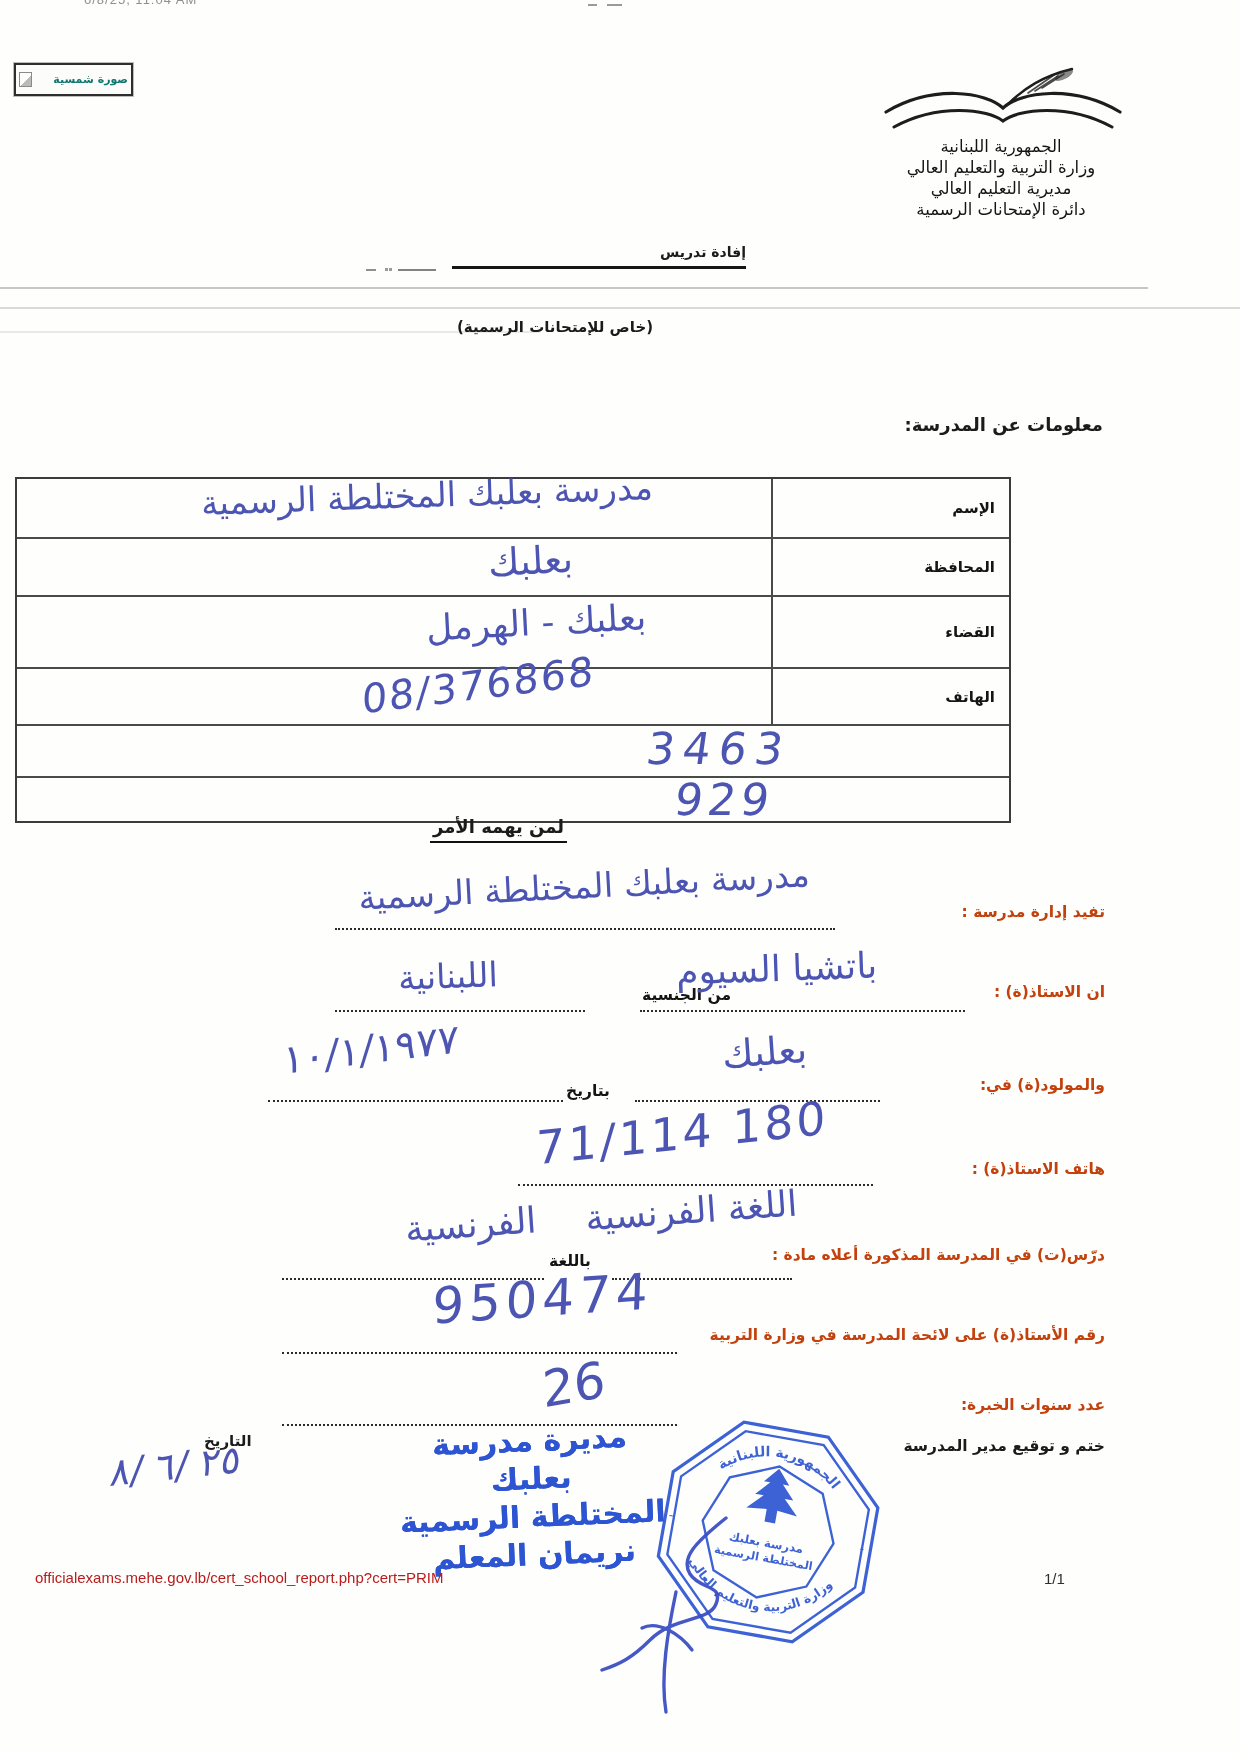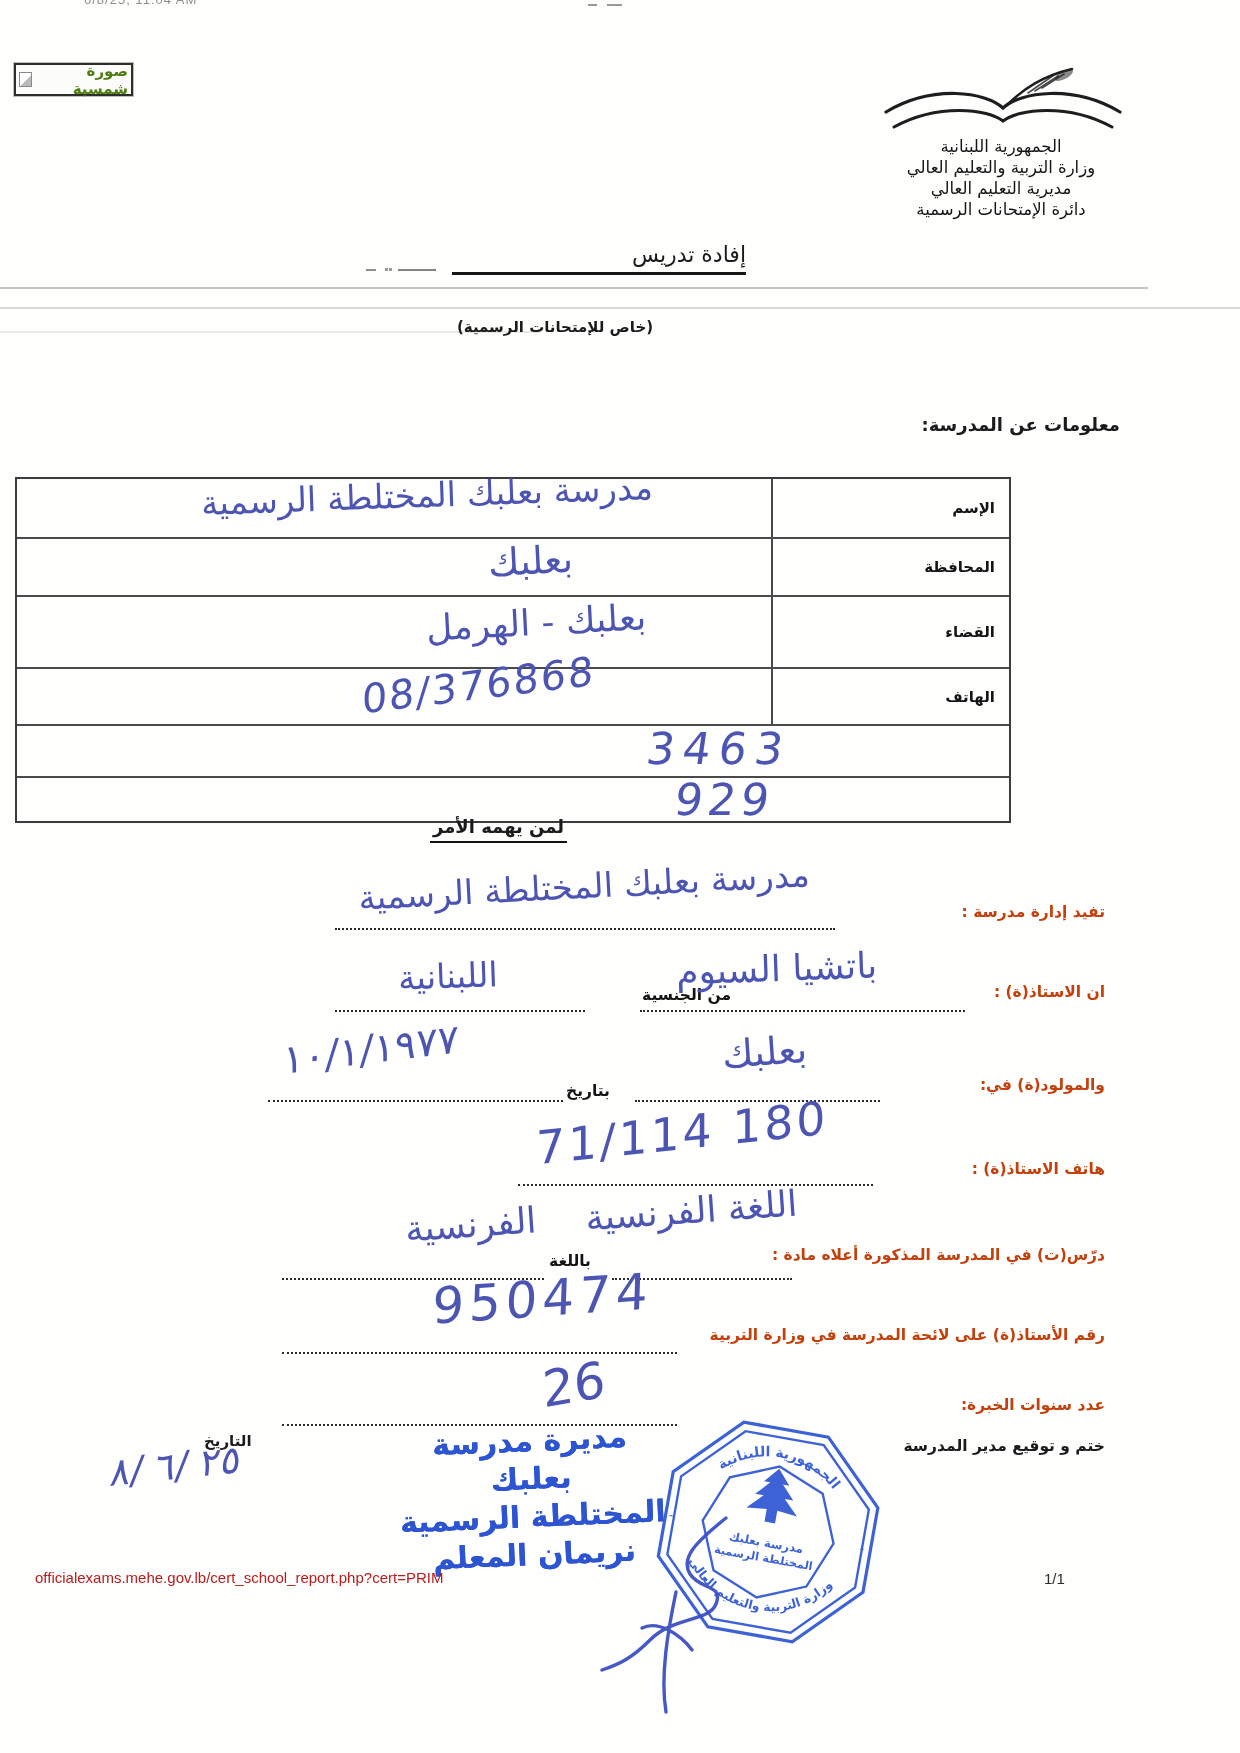--- a/index.html
+++ b/index.html
@@ -15,38 +15,38 @@
     font-family:"Liberation Sans",sans-serif;letter-spacing:1px;}
   .corner-marks{position:absolute;left:588px;top:4px;display:flex;gap:10px;}
   .corner-marks i{display:block;height:0;border-bottom:2px solid #9a9a9a;}
 
   
   .photo-box{position:absolute;left:14px;top:63px;width:119px;height:33px;
     border:2px solid #2e2e2e;box-shadow:0 0 0 1px #bdbdbd;display:flex;align-items:center;
     padding:1px 3px;box-sizing:border-box;background:#fcfcfa;}
   .img-icon{width:11px;height:13px;border:1px solid #8a8a8a;flex:0 0 auto;
     background:linear-gradient(135deg,#fff 55%,#bbb 56%);}
-  .pb-label{flex:1;text-align:right;font-size:15px;font-weight:600;direction:rtl;color:#4d7c0f;}
+  .pb-label{flex:1;text-align:right;font-size:11px;font-weight:600;direction:rtl;color:#0f766e;}
 
   
   .logo{position:absolute;left:878px;top:66px;}
   .ministry{position:absolute;left:872px;top:136px;width:258px;text-align:center;
     font-size:16.5px;line-height:21px;color:#141414;direction:rtl;}
 
   
   .title-wrap{position:absolute;left:452px;top:242px;width:294px;text-align:right;
     border-bottom:3.5px solid #161616;padding-bottom:5px;direction:rtl;}
-  .title-wrap span{font-size:22px;font-weight:normal;}
+  .title-wrap span{font-size:14px;font-weight:bold;}
   .title-marks{position:absolute;left:366px;top:268px;display:flex;gap:9px;align-items:flex-end;opacity:.75;}
   .title-marks i{display:block;height:0;}
   .streak{position:absolute;height:2px;}
   .subtitle{position:absolute;left:452px;top:318px;width:206px;text-align:center;
     font-size:15px;font-weight:bold;direction:rtl;}
 
-  .info-heading{position:absolute;right:120px;top:414px;font-size:18px;font-weight:bold;direction:rtl;}
+  .info-heading{position:absolute;right:137px;top:414px;font-size:18px;font-weight:bold;direction:rtl;}
 
   
   .table{position:absolute;left:15px;top:477px;width:996px;border:2.5px solid #3c3c3c;
     direction:rtl;box-sizing:border-box;background:transparent;}
   .tr{display:flex;border-bottom:2px solid #4a4a4a;}
   .tr:last-child{border-bottom:none;}
   .tl{width:238px;flex:0 0 auto;border-left:2px solid #4a4a4a;display:flex;align-items:center;
     padding-right:14px;box-sizing:border-box;font-weight:bold;font-size:15px;color:#151515;}
   .tv{flex:1;position:relative;}
   .r1{height:58px}.r2{height:56px}.r3{height:70px}.r4{height:55px}.r5{height:50px}.r6{height:43px}

